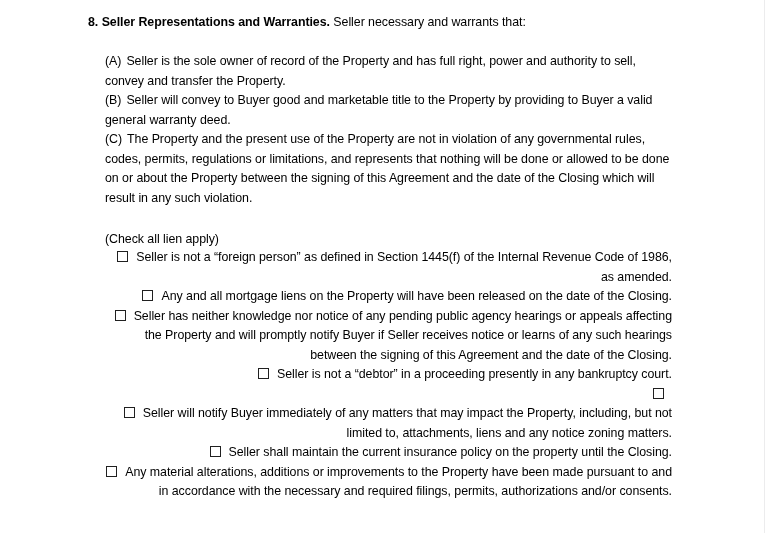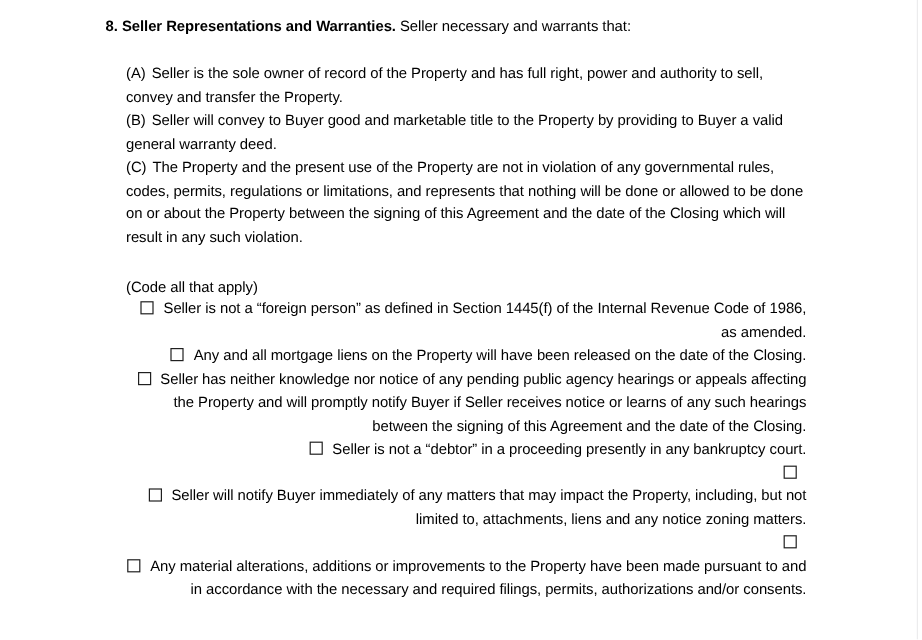--- a/index.html
+++ b/index.html
@@ -118,29 +118,29 @@
     <span class="bold">8. Seller Representations and Warranties.</span><span class="normal"> Seller necessary and warrants that:</span>
   </div>
 
   <div class="body-block" id="clause-block">
     <p class="clause"><span class="lbl">(A)</span><span>Seller is the sole owner of record of the Property and has full right, power and authority to sell, convey and transfer the Property.</span></p>
     <p class="clause"><span class="lbl">(B)</span><span>Seller will convey to Buyer good and marketable title to the Property by providing to Buyer a valid general warranty deed.</span></p>
     <p class="clause"><span class="lbl">(C)</span><span>The Property and the present use of the Property are not in violation of any governmental rules, codes, permits, regulations or limitations, and represents that nothing will be done or allowed to be done on or about the Property between the signing of this Agreement and the date of the Closing which will result in any such violation.</span></p>
   </div>
 
   <div class="body-block" id="checklist-intro">
-    <span>(Code all that apply)</span>
+    <span>(Check all lien apply)</span>
   </div>
 
   <div class="body-block" id="checklist-block">
     <p class="check-row"><span class="cbox"></span><span>Seller is not a “foreign person” as defined in Section 1445(f) of the Internal Revenue Code of 1986, as amended.</span></p>
     <p class="check-row"><span class="cbox"></span><span>Any and all mortgage liens on the Property will have been released on the date of the Closing.</span></p>
     <p class="check-row"><span class="cbox"></span><span>Seller has neither knowledge nor notice of any pending public agency hearings or appeals affecting the Property and will promptly notify Buyer if Seller receives notice or learns of any such hearings between the signing of this Agreement and the date of the Closing.</span></p>
     <p class="check-row"><span class="cbox"></span><span>Seller is not a “debtor” in a proceeding presently in any bankruptcy court.</span></p>
     <p class="check-row"><span class="cbox"></span></p>
     <p class="check-row"><span class="cbox"></span><span>Seller will notify Buyer immediately of any matters that may impact the Property, including, but not limited to, attachments, liens and any notice zoning matters.</span></p>
-    <p class="check-row"><span class="cbox"></span></p>
+    <p class="check-row"><span class="cbox"></span><span>Seller shall maintain the current insurance policy on the property until the Closing.</span></p>
     <p class="check-row"><span class="cbox"></span><span>Any material alterations, additions or improvements to the Property have been made pursuant to and in accordance with the necessary and required filings, permits, authorizations and/or consents.</span></p>
   </div>
 
 </div>
 
 <div class="page-edge-right"></div>
 
 </body></html>

